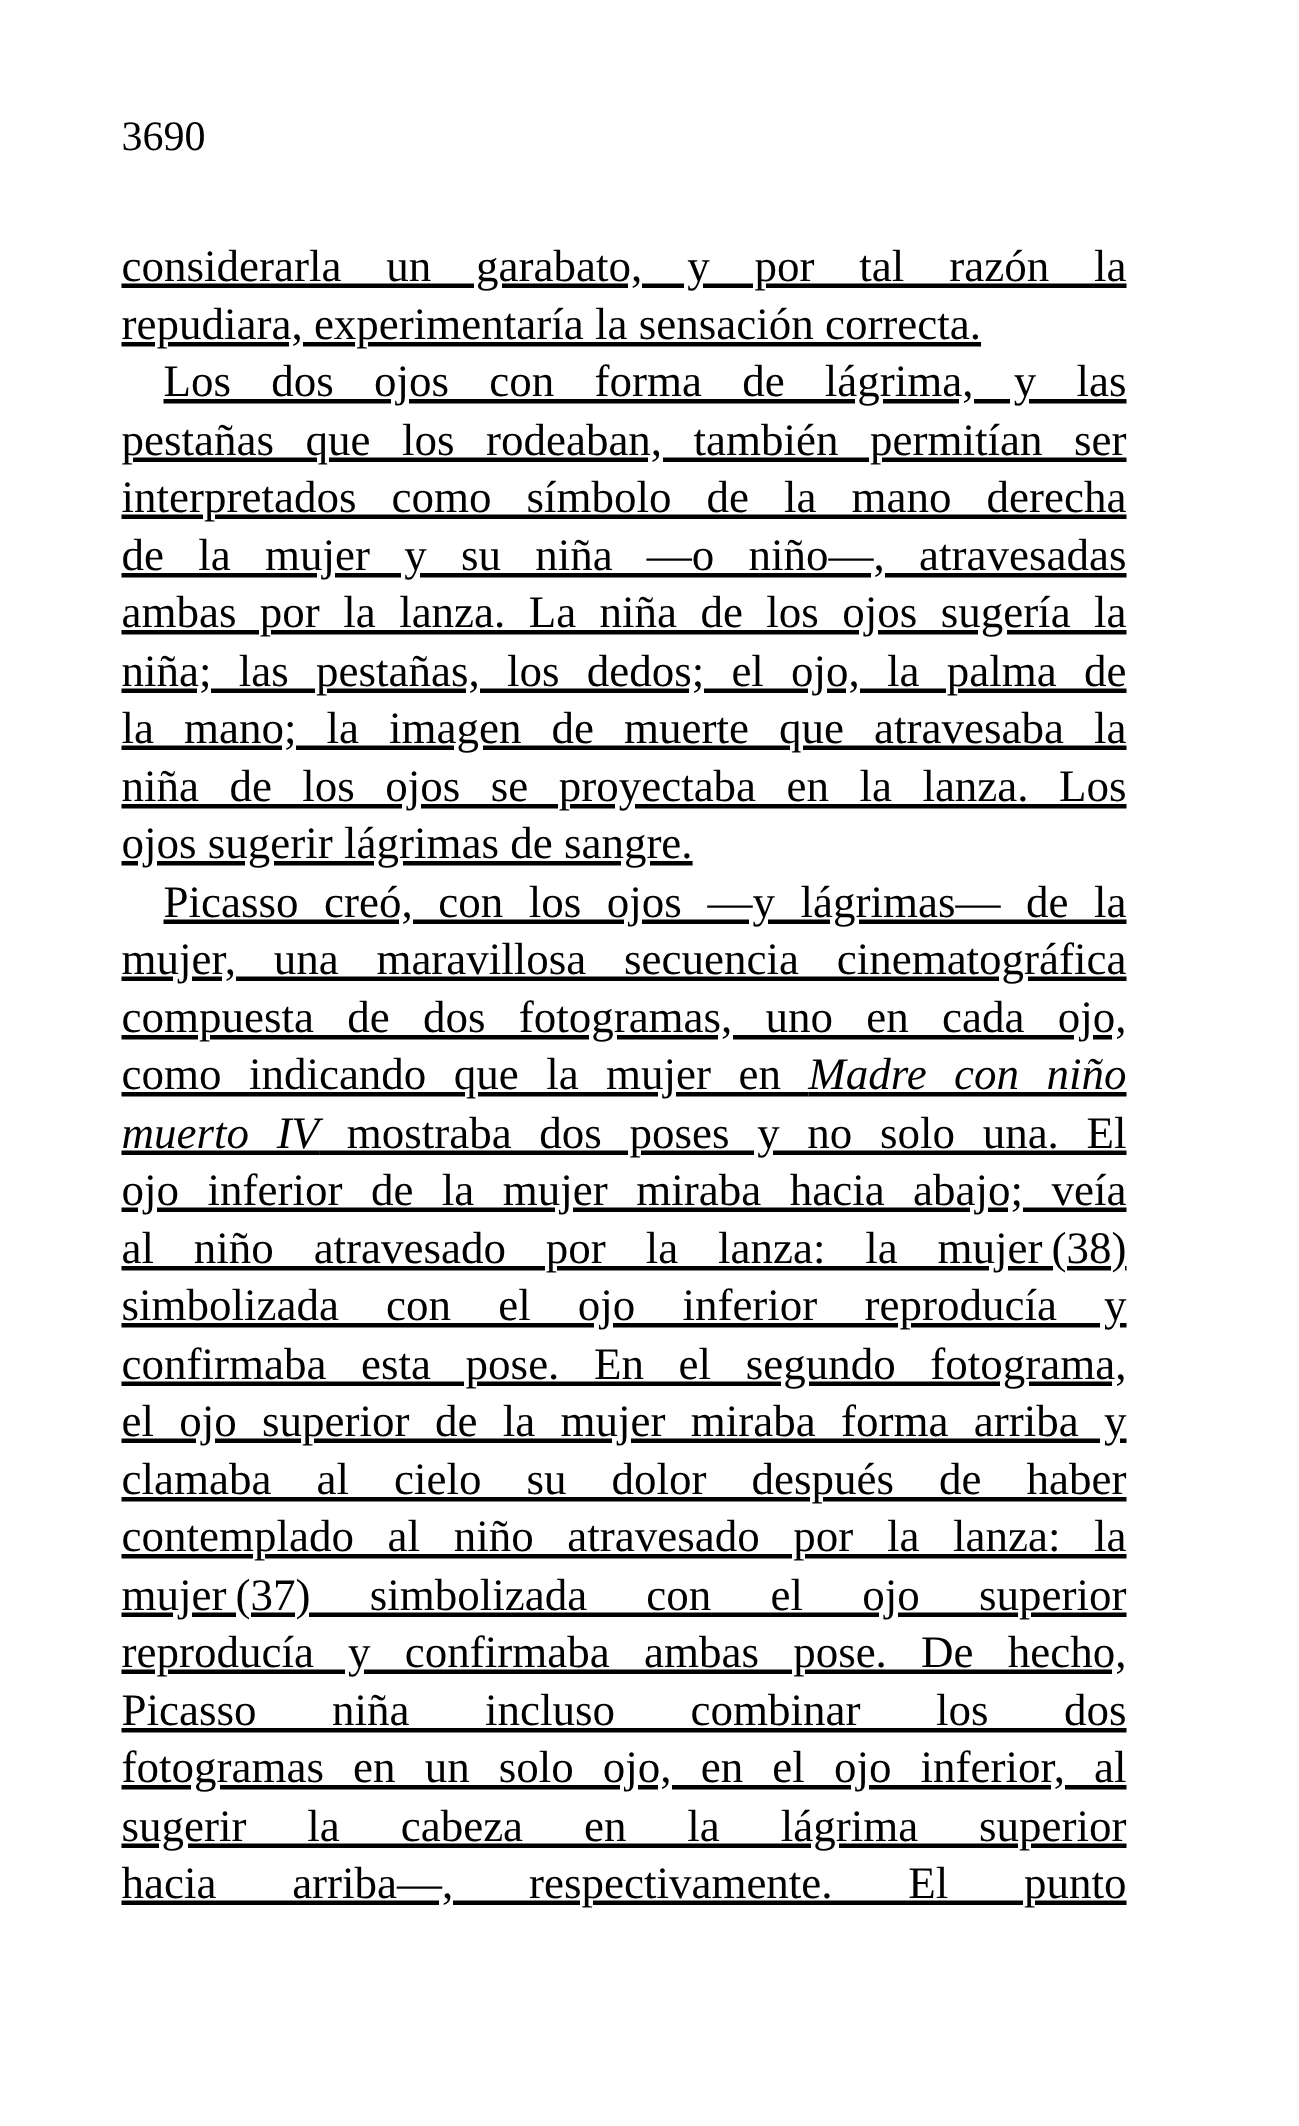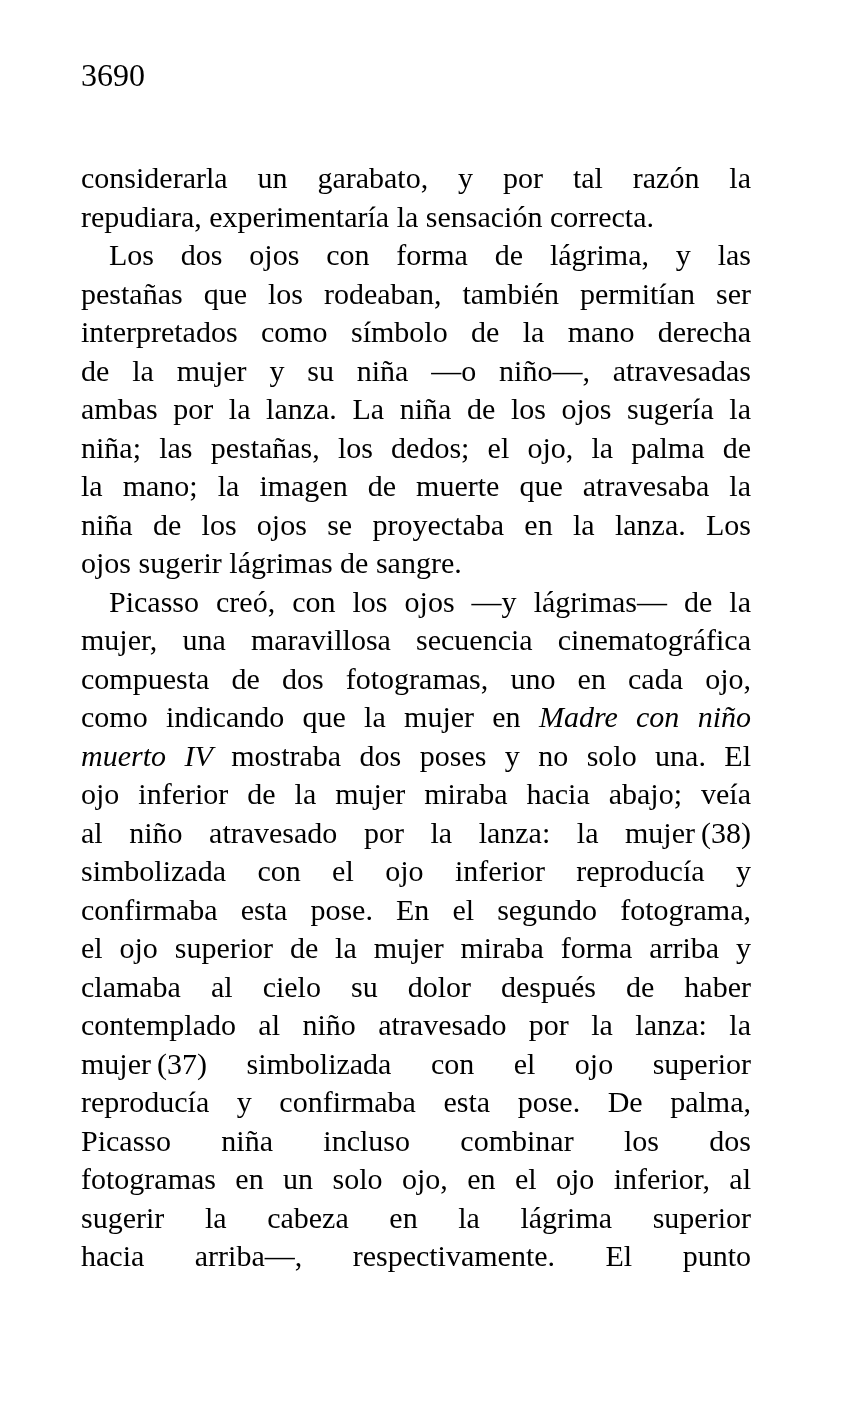--- a/index.html
+++ b/index.html
@@ -11,35 +11,36 @@
     height: 1417px;
     position: relative;
     background: #ffffff;
     color: #000000;
     font-family: "Liberation Serif", "DejaVu Serif", serif;
     overflow: hidden;
   }
   .page-number {
     position: absolute;
     left: 81px;
-    top: 56px;
-    font-size: 32px;
+    top: 73px;
+    font-size: 28px;
     line-height: 38.5px;
   }
   .text-block {
     position: absolute;
     left: 81px;
     top: 159px;
     width: 670px;
     font-size: 30px;
     line-height: 38.5px;
   }
   .paragraph {
     margin: 0;
     padding: 0;
+    text-decoration: underline;
   }
   .line {
     text-align: justify;
     text-align-last: justify;
     height: 38.5px;
   }
   .line.flush {
     text-align: left;
     text-align-last: left;
   }
@@ -78,20 +79,20 @@
         <div class="line"><span>como indicando que la mujer en </span><span class="it">Madre con niño</span></div>
         <div class="line"><span class="it">muerto IV</span><span> mostraba dos poses y no solo una. El</span></div>
         <div class="line"><span>ojo inferior de la mujer miraba hacia abajo; veía</span></div>
         <div class="line"><span>al niño atravesado por la lanza: la mujer (38)</span></div>
         <div class="line"><span>simbolizada con el ojo inferior reproducía y</span></div>
         <div class="line"><span>confirmaba esta pose. En el segundo fotograma,</span></div>
         <div class="line"><span>el ojo superior de la mujer miraba forma arriba y</span></div>
         <div class="line"><span>clamaba al cielo su dolor después de haber</span></div>
         <div class="line"><span>contemplado al niño atravesado por la lanza: la</span></div>
         <div class="line"><span>mujer (37) simbolizada con el ojo superior</span></div>
-        <div class="line"><span>reproducía y confirmaba esta pose. De palma,</span></div>
+        <div class="line"><span>reproducía y confirmaba ambas pose. De hecho,</span></div>
         <div class="line"><span>Picasso niña incluso combinar los dos</span></div>
         <div class="line"><span>fotogramas en un solo ojo, en el ojo inferior, al</span></div>
         <div class="line"><span>sugerir la cabeza en la lágrima superior</span></div>
         <div class="line"><span>hacia arriba—, respectivamente. El punto</span></div>
       </div>
     </div>
 </div>
 
 </body></html>

